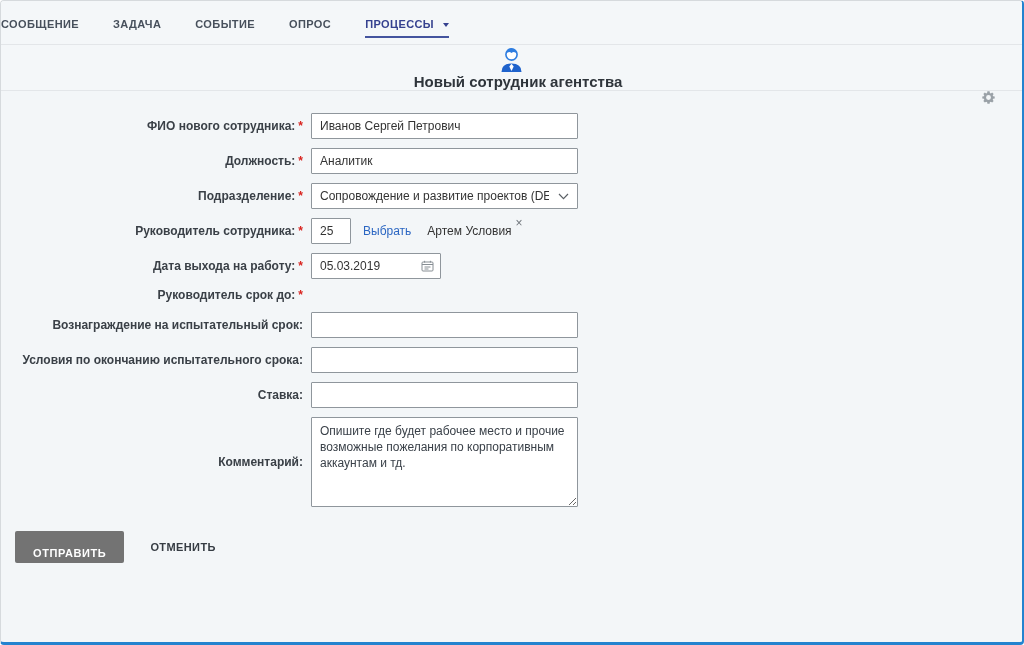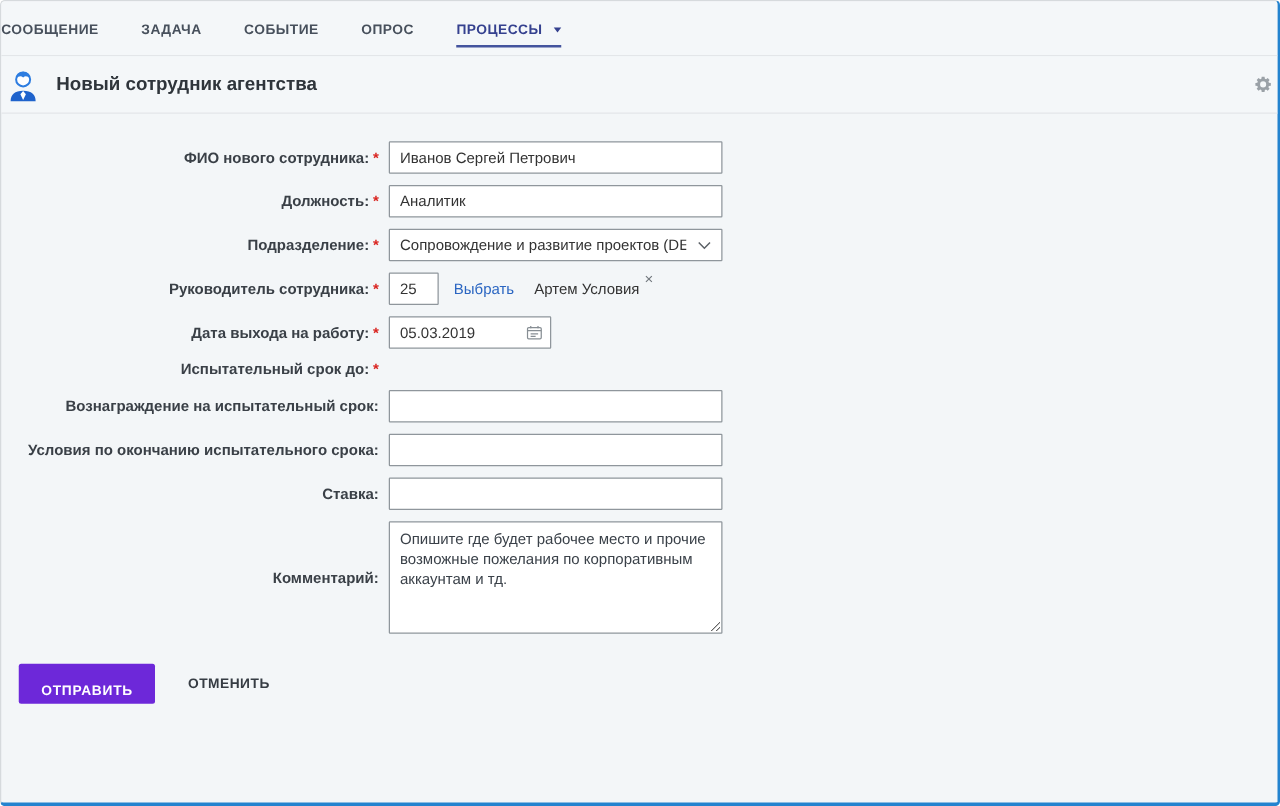--- a/index.html
+++ b/index.html
@@ -43,23 +43,24 @@
     display:inline-block; width:0; height:0;
     border-left:3.5px solid transparent;
     border-right:3.5px solid transparent;
     border-top:4px solid #35418f;
     margin-left:6px; vertical-align:1px;
   }
   
   .header {
     height:46px;
     display:flex; align-items:center;
-    padding:0 4px;
+    padding:0 26px;
     border-bottom:1px solid #e3e6e9;
     background:#f4f7f9;
+    flex-direction:column;
   }
   .title { margin-left:13px; font-size:15px; font-weight:bold; color:#2f353b; }
   .gear { margin-left:auto; cursor:pointer; line-height:0; }
   
   .banner {
     margin:20px 22px 0;
     background:#d8eef7;
     padding:11px 14px;
     font-size:12px; color:#46525c;
   }
@@ -100,21 +101,21 @@
     color:#70767c; font-size:12px; margin-left:4px;
     position:relative; top:-8px; cursor:pointer;
   }
   textarea.txt {
     height:90px; padding:5px 8px;
     resize:both; line-height:1.35; color:#3a4149;
   }
   
   .actions { display:flex; align-items:center; margin:24px 0 0 14px; }
   .btn-submit {
-    background:#6d28d9;
+    background:#737373;
     color:#fff; font-weight:bold; font-size:11px; letter-spacing:.6px;
     border:none; height:20px; padding:16px 18px;
     border-radius:2px; cursor:pointer;
     font-family:"Liberation Sans", sans-serif;
   }
   .btn-cancel {
     margin-left:20px;
     font-size:11px; font-weight:bold; color:#363c43; letter-spacing:.4px;
     background:none; border:none; cursor:pointer;
     font-family:"Liberation Sans", sans-serif;
@@ -220,21 +221,21 @@
               <line x1="3.5" y1="7" x2="9.5" y2="7"></line>
               <line x1="3.5" y1="9" x2="7.5" y2="9"></line>
             </svg>
           </span>
         </span>
       </div>
     </div>
 
     <div class="row">
       <div class="label-cell">
-        <span>Испытательный срок до:</span><span class="req">*</span>
+        <span>Руководитель срок до:</span><span class="req">*</span>
       </div>
     </div>
 
     <div class="row">
       <div class="label-cell">
         <span>Вознаграждение на испытательный срок:</span>
       </div>
       <div class="field-cell">
         <input class="txt" type="text" value="" style="">
       </div>

